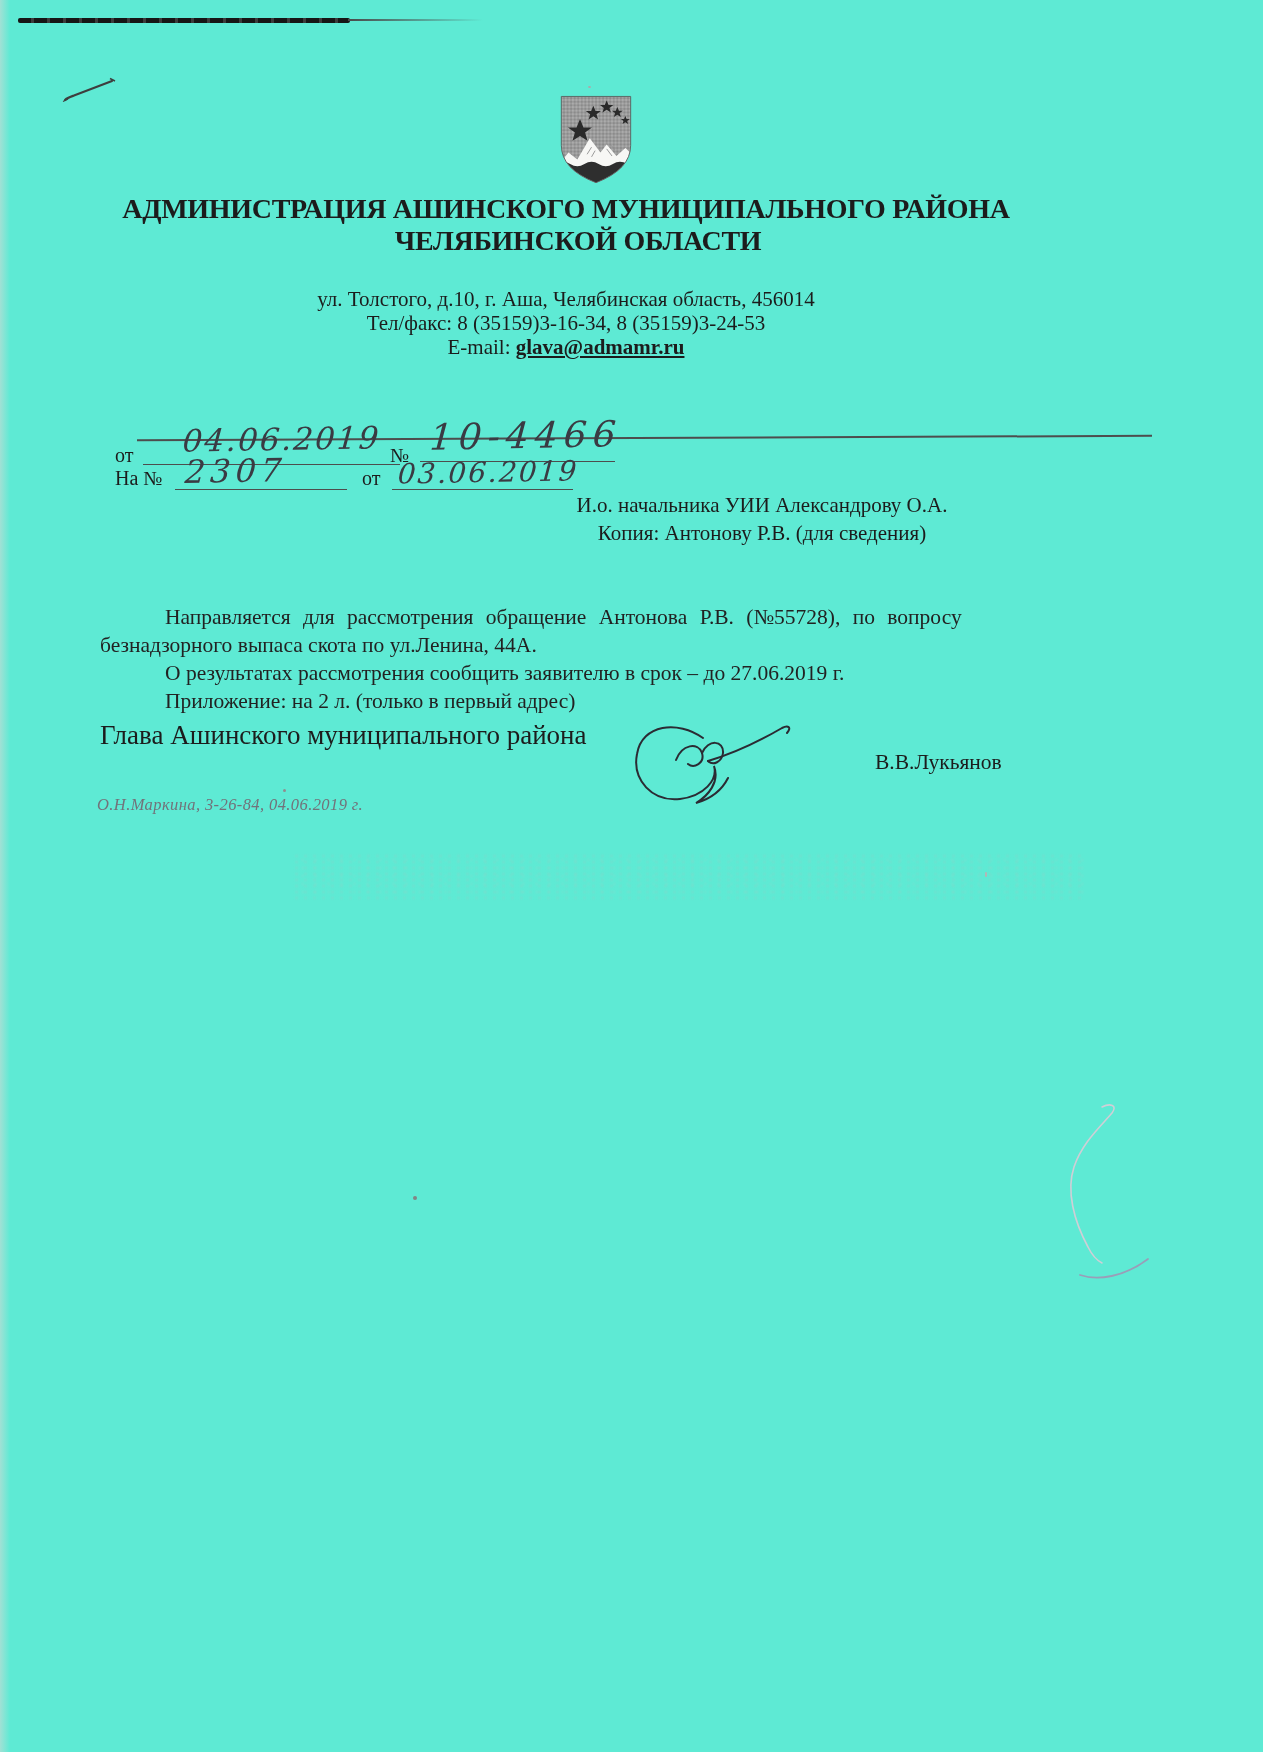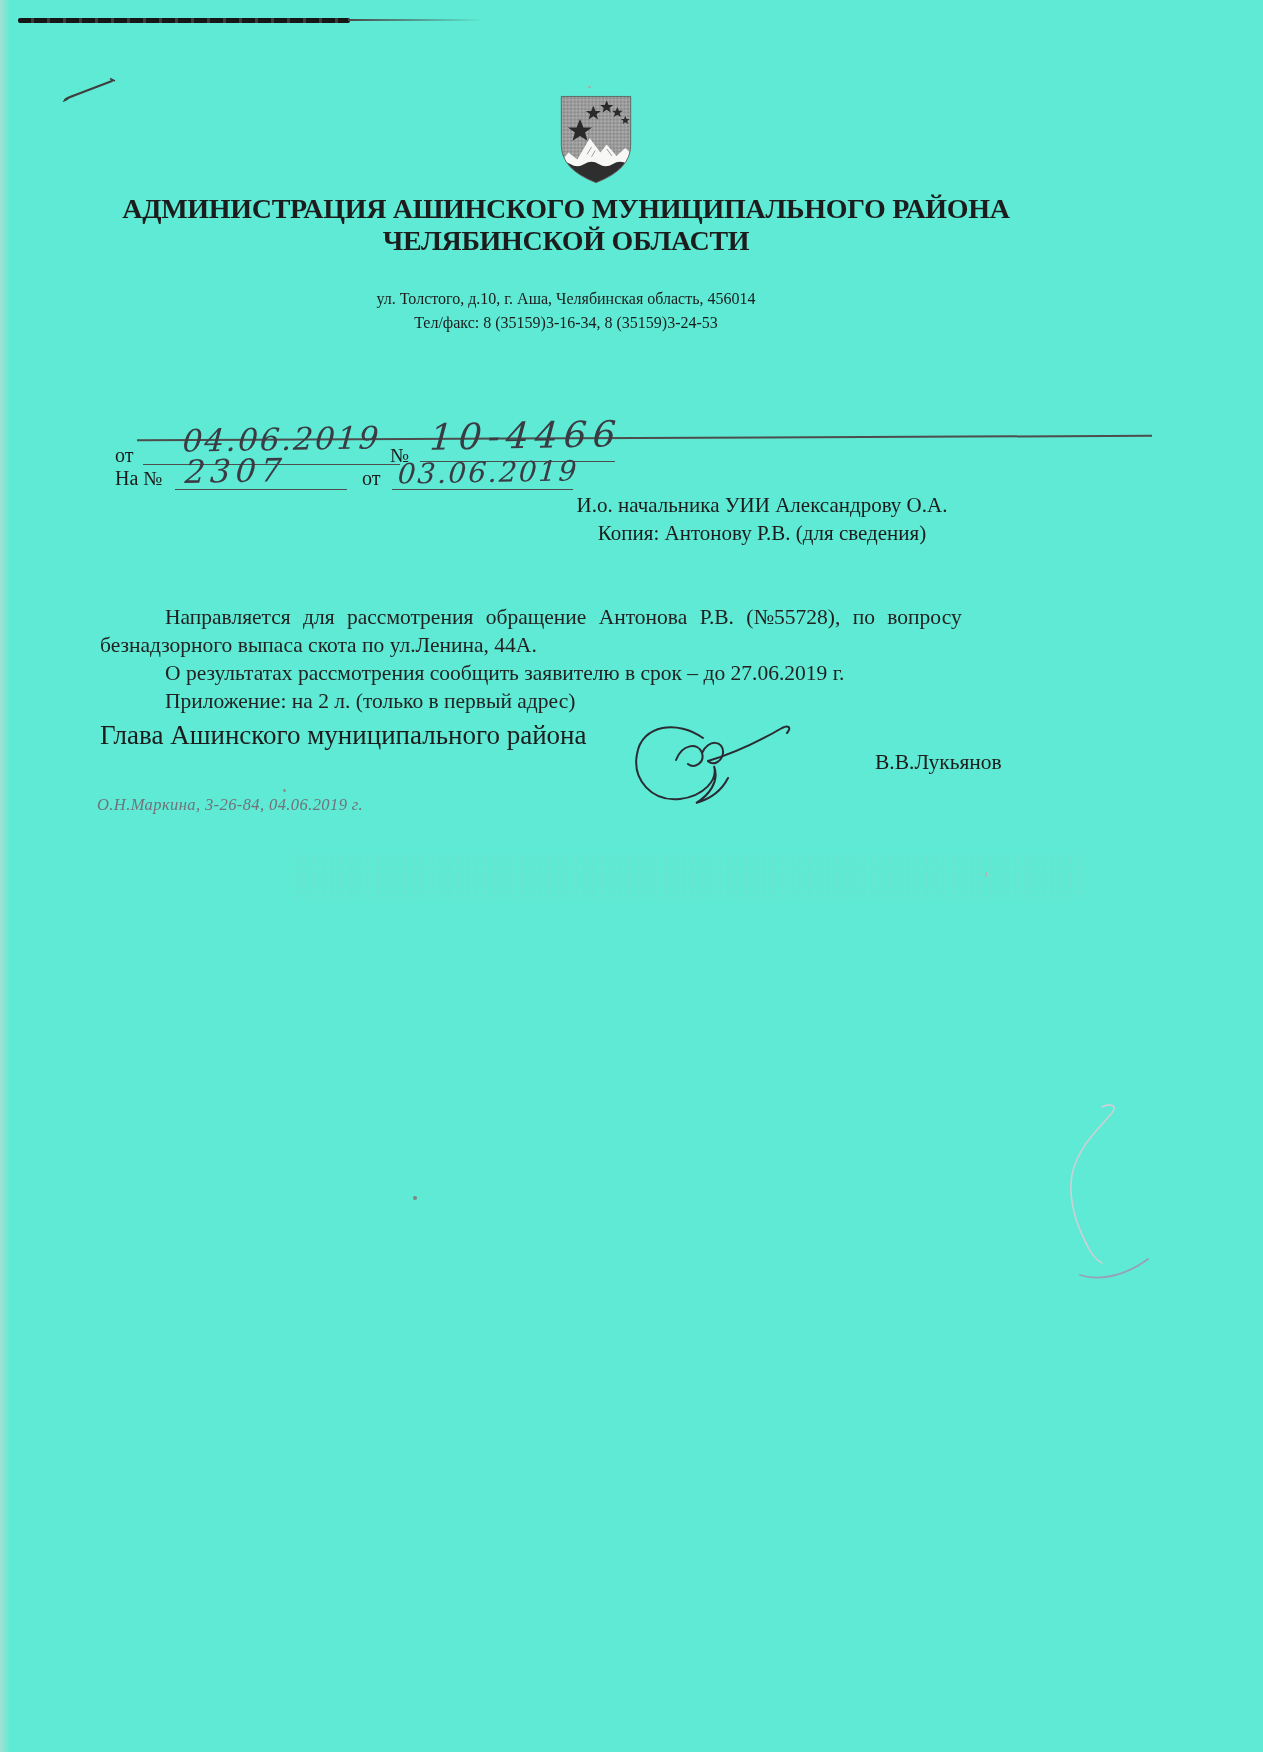--- a/index.html
+++ b/index.html
@@ -21,21 +21,21 @@
   .centerband{position:absolute;left:0;width:1132px;text-align:center;}
 
   
   .artifact-bar{left:18px;top:18px;width:332px;height:5px;border-radius:2px;
     background:repeating-linear-gradient(90deg,#161616 0 13px,#3c3c3c 13px 16px);}
   .artifact-bar-tail{left:348px;top:19px;width:135px;height:2px;
     background:linear-gradient(to right,#4a4a4a,rgba(255,255,255,0));}
 
   
   .org-title{font-weight:700;font-size:28px;line-height:30px;letter-spacing:-.3px;}
-  .hdr-line{font-size:16px;line-height:24px;text-align:center;}
+  .hdr-line{font-size:21px;line-height:24px;text-align:center;}
   .hdr-email a,.hdr-email .em{font-weight:700;text-decoration:underline;color:#1c1c1c;}
 
   
   .rule{position:absolute;height:1.5px;background:#4d4d4d;}
   .lbl{position:absolute;font-size:20px;text-align:right;}
   .hand{position:absolute;font-family:"DejaVu Serif",serif;font-style:italic;
     color:#3a3b43;transform:skewX(-5deg) rotate(-1deg);white-space:nowrap;}
 
   .recipient{position:absolute;left:552px;top:492px;width:420px;text-align:center;
     font-size:21px;line-height:27.5px;}
@@ -96,24 +96,25 @@
       <use href="#st" transform="translate(69,21) scale(0.62)" fill="#2a2a2a"></use>
       <use href="#st" transform="translate(78,30) scale(0.5)" fill="#2a2a2a"></use>
       <polygon fill="#f7f7f5" points="0,84 14,66 24,74 38,50 50,66 57,57 68,70 78,61 90,72 90,104 0,104"></polygon>
       <path d="M57,62 l6,8 M62,58 l4,5 M40,60 l-5,8 M44,64 l-4,7" stroke="#8f8f8f" stroke-width="1" fill="none"></path>
       <path d="M0,80 Q8,74 16,79 Q24,84 32,79 Q40,74 48,79 Q56,84 64,79 Q72,74 80,79 Q86,83 90,80 L90,104 L0,104 Z" fill="#2e2e2e"></path>
     </g>
     <path d="M6,3 H84 V58 Q84,85 45,100 Q6,85 6,58 Z" fill="none" stroke="#5a5a5a" stroke-width="1"></path>
   </svg>
 
   <div class="centerband org-title" style="top:194px;">АДМИНИСТРАЦИЯ АШИНСКОГО МУНИЦИПАЛЬНОГО РАЙОНА</div>
-  <div class="centerband org-title" style="top:226px;">ЧЕЛЯБИНСКОЙ ОБЛАСТИ</div>
+  <div class="centerband org-title" style="top:226px;padding-left:12px;">ЧЕЛЯБИНСКОЙ ОБЛАСТИ</div>
 
   <div class="centerband hdr-line" style="top:287px;">ул. Толстого, д.10, г. Аша, Челябинская область, 456014</div>
   <div class="centerband hdr-line" style="top:311px;">Тел/факс: 8 (35159)3-16-34, 8 (35159)3-24-53</div>
+  <div class="centerband hdr-line hdr-email" style="top:335px;"><span>E-mail: </span><span class="em">glava@admamr.ru</span></div>
 
   <div class="rule" style="left:137px;top:437px;width:1015px;transform:rotate(-0.25deg);"></div>
 
   <div class="lbl" style="left:115px;top:444px;">от</div>
   <div class="rule" style="left:143px;top:464px;width:257px;height:1.2px;"></div>
   <div class="hand" style="left:183px;top:421px;font-size:31px;letter-spacing:2px;">04.06.2019</div>
   <div class="lbl" style="left:390px;top:444px;">№</div>
   <div class="rule" style="left:420px;top:461px;width:195px;height:1.2px;"></div>
   <div class="hand" style="left:430px;top:415px;font-size:36px;letter-spacing:6px;">10-4466</div>
 

